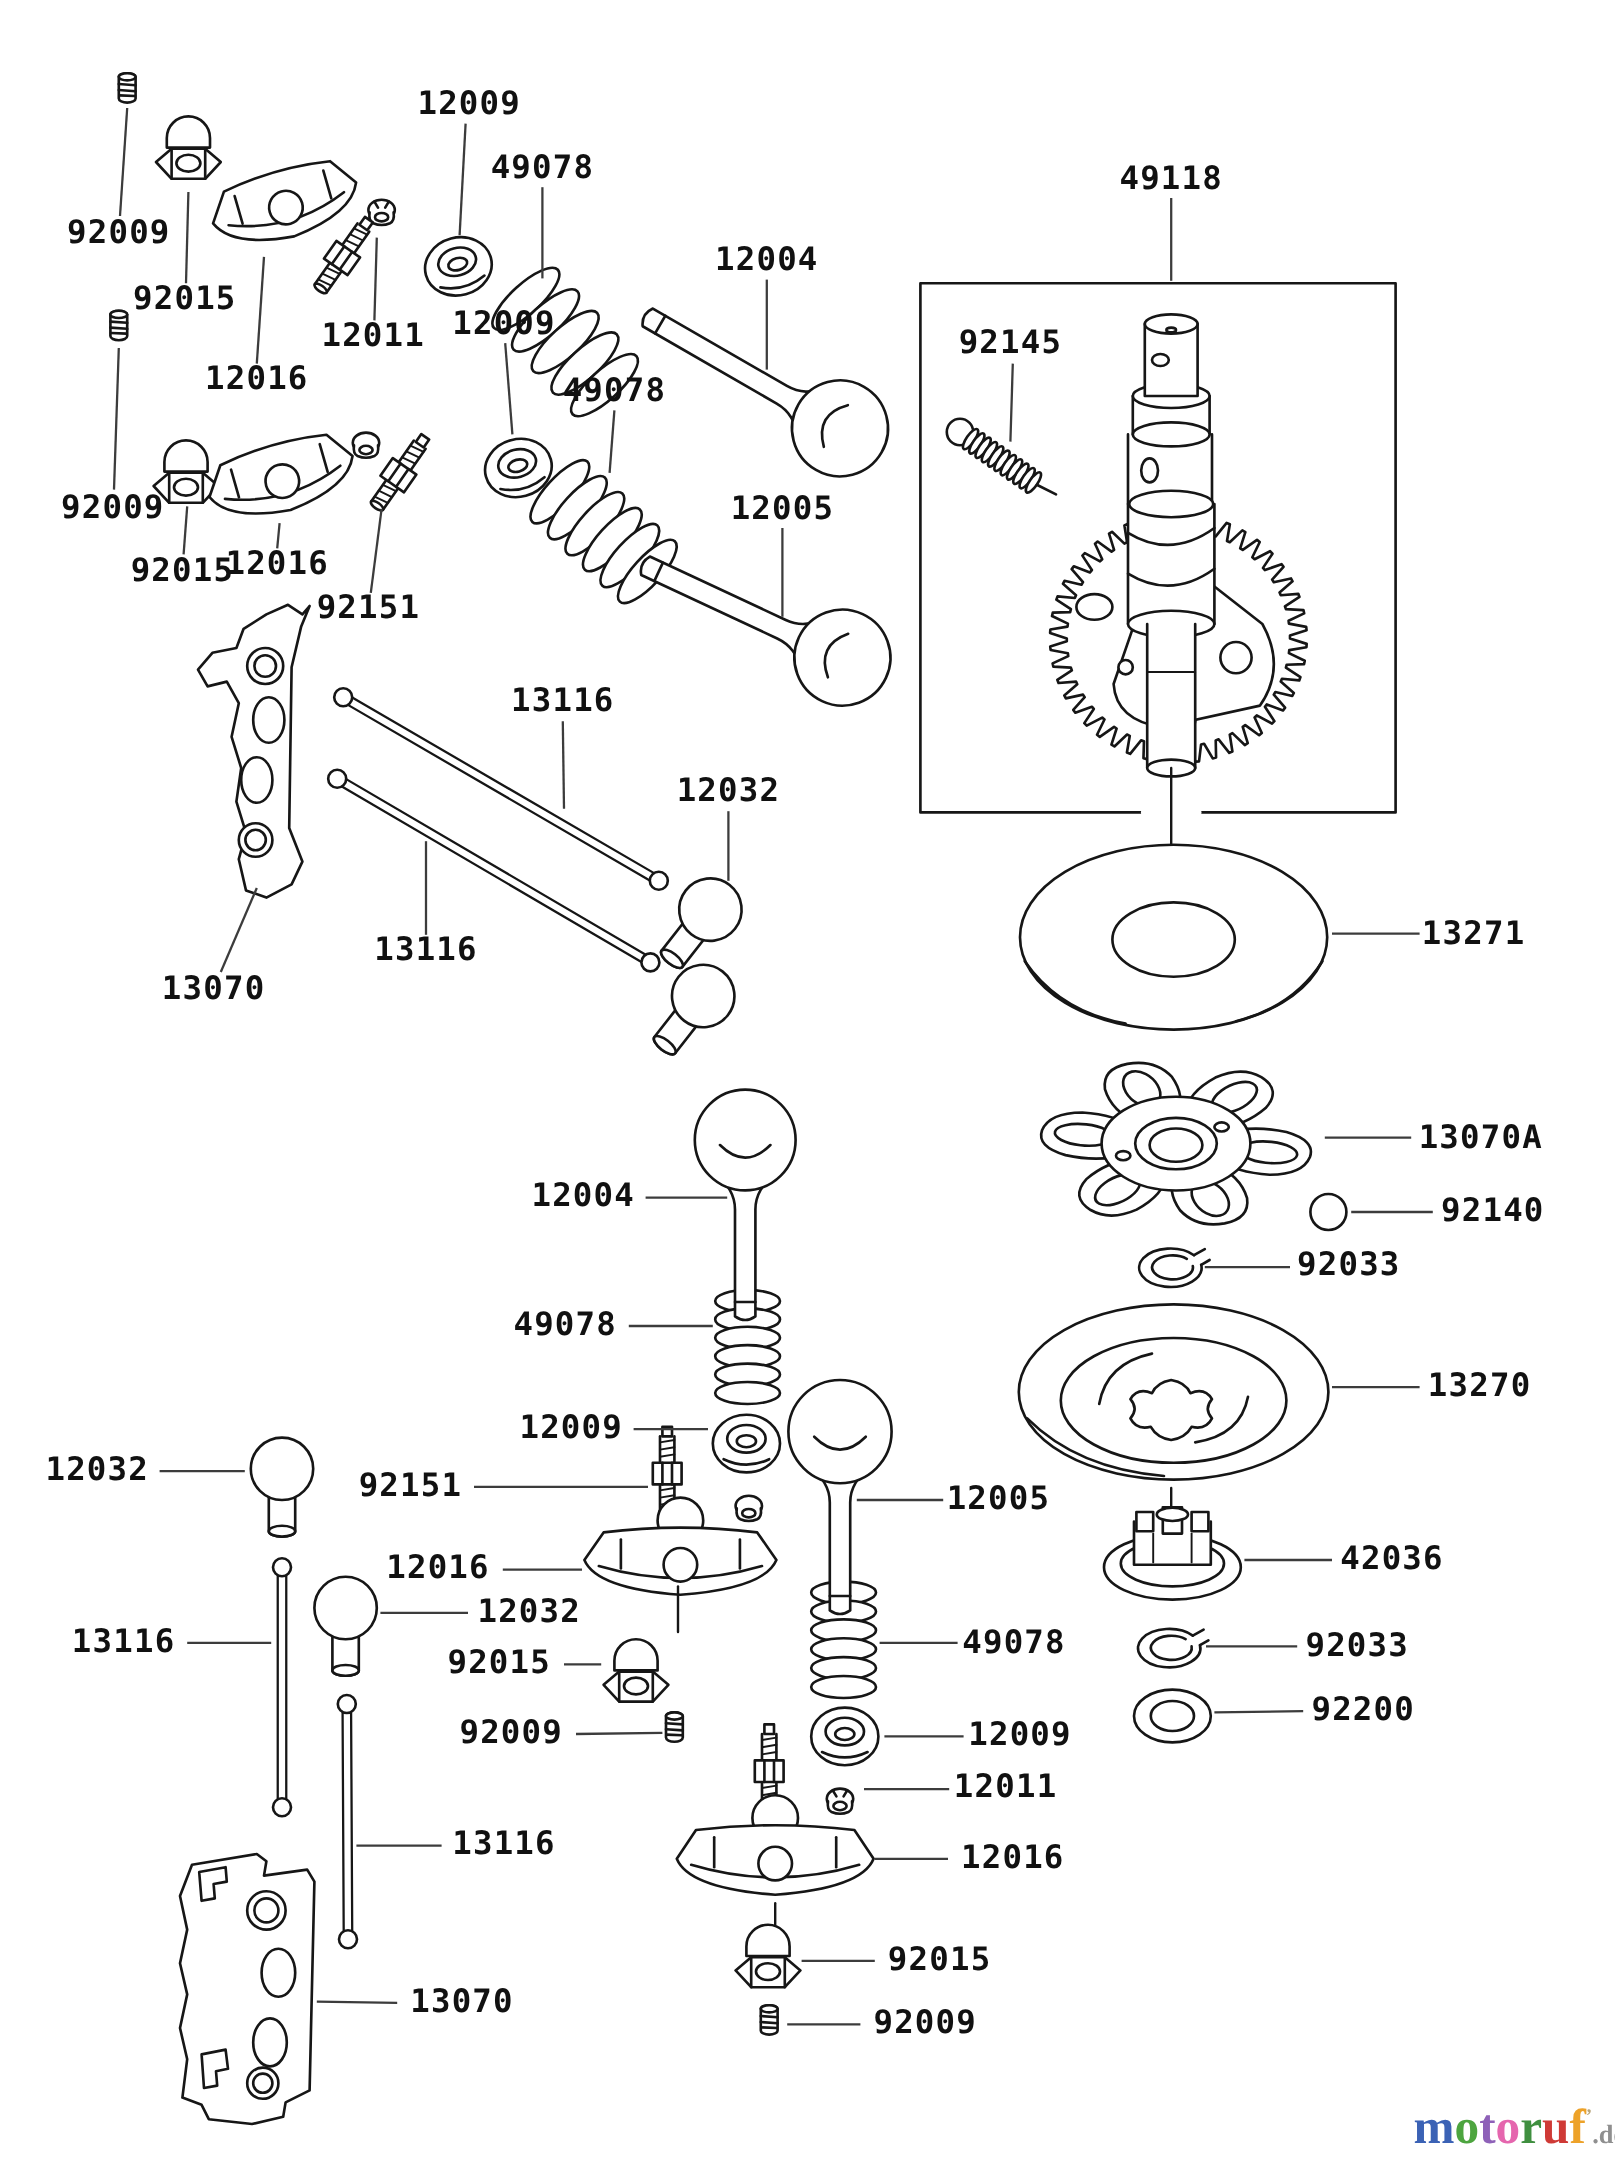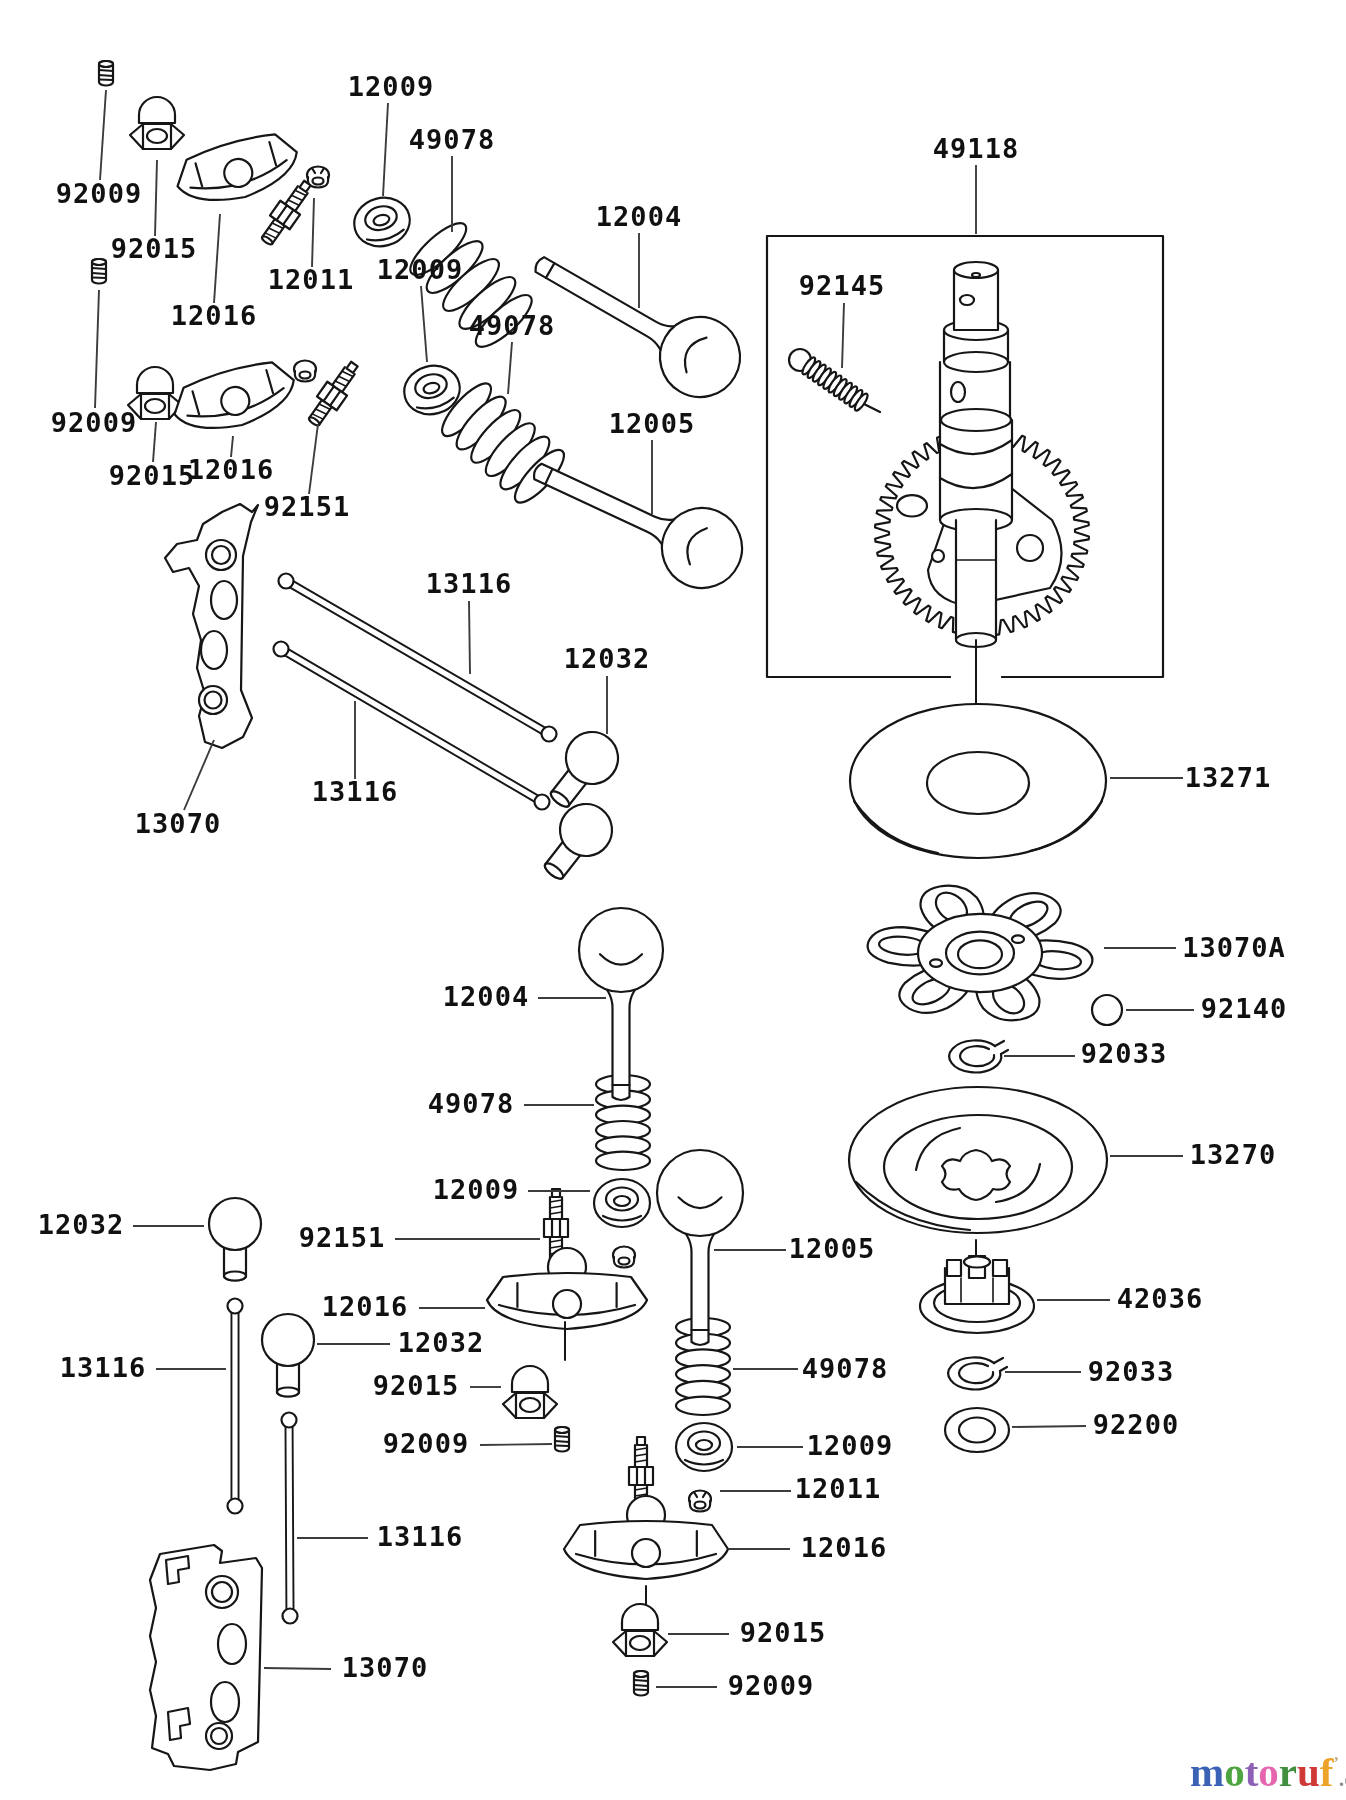--- a/index.html
+++ b/index.html
@@ -3,21 +3,21 @@
 <meta charset="utf-8">
 <style>
   html,body{margin:0;padding:0;background:#e8e8e8;}
   .page{position:relative;width:1346px;height:1800px;background:#ffffff;overflow:hidden;
         font-family:"Liberation Sans",sans-serif;}
   svg{position:absolute;left:0;top:0;}
   svg text.lbl{font-family:"DejaVu Sans Mono",monospace;font-weight:bold;font-size:27px;
         fill:#111;letter-spacing:1px;}
   .watermark{position:absolute;left:1178px;top:1750px;white-space:nowrap;
         font-family:"Liberation Serif",serif;font-weight:bold;}
-  .watermark .big{font-size:41px;line-height:44px;margin-left:12px;}
+  .watermark .big{font-size:41px;line-height:44px;}
   .watermark .tick{font-size:16px;vertical-align:18px;}
   .watermark .tld{font-size:22px;}
 </style>
 </head>
 <body>
 
 <div class="page">
   <div id="svg-holder">
       <svg width="1346" height="1800" viewBox="0 0 1346 1800">
         <g>

